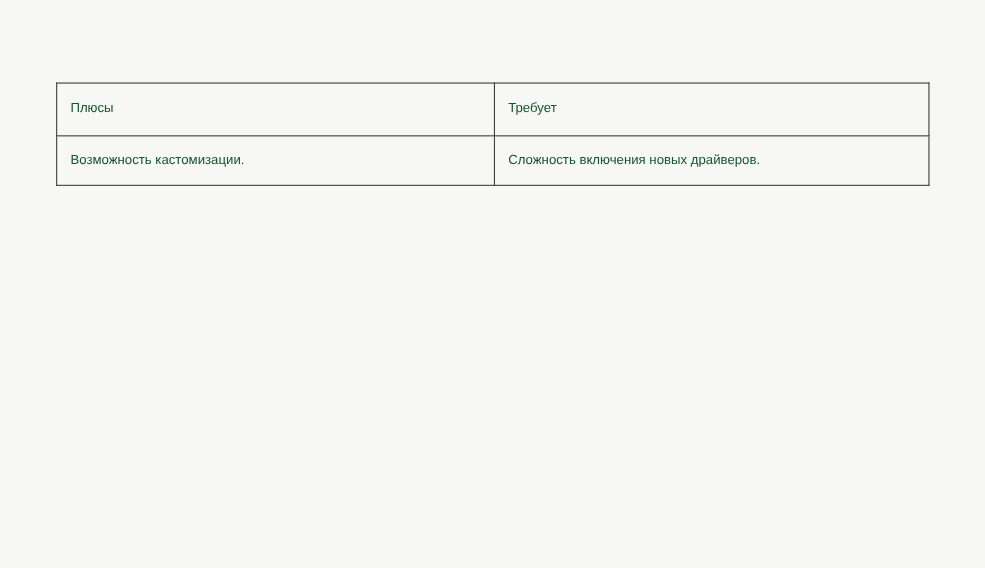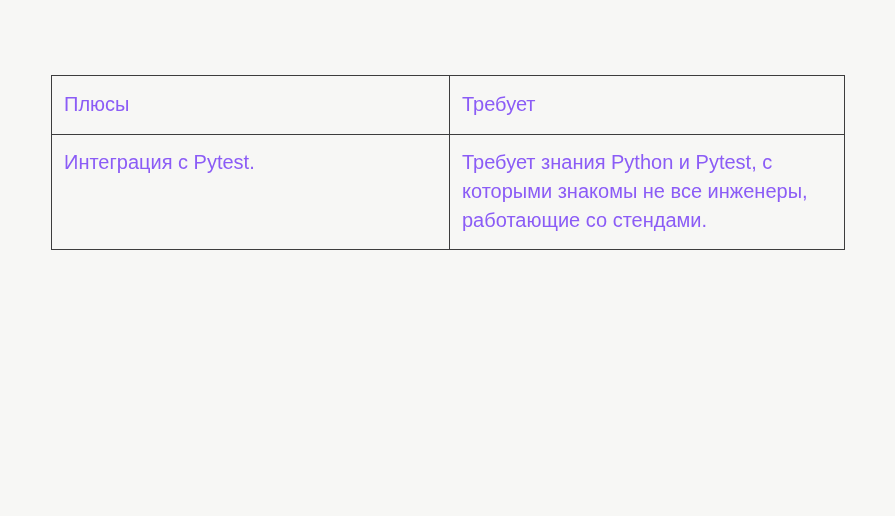--- a/index.html
+++ b/index.html
@@ -33,23 +33,23 @@
   }
   table.pros-cons col.c1 { width: 398px; }
   table.pros-cons col.c2 { width: 395px; }
   table.pros-cons th,
   table.pros-cons td {
     border: 1px solid #3d3d3d;
     padding: 13px 14px 14px 12px;
     vertical-align: top;
     text-align: left;
     font-weight: normal;
-    font-size: 20px;
+    font-size: 12px;
     line-height: 1.45;
-    color: #8b5cf6;
+    color: #14532d;
   }
   table.pros-cons thead th {
     height: 18px;
     padding-top: 14px;
     padding-bottom: 15px;
   }
   .cell-text {
     display: block;
     white-space: pre-line;
   }
@@ -69,24 +69,24 @@
         <tr>
           <th>
             <span class="cell-text">Плюсы</span>
           </th>
           <th>
             <span class="cell-text">Требует</span>
           </th>
         </tr>
       </thead>
       <tbody>
-        <tr class="row-tall">
+        <tr>
           <td>
-            <span class="cell-text">Интеграция с Pytest.</span>
+            <span class="cell-text">Возможность кастомизации.</span>
           </td>
           <td>
-            <span class="cell-text">Требует знания Python и Pytest, с которыми знакомы не все инженеры, работающие со стендами.</span>
+            <span class="cell-text">Сложность включения новых драйверов.</span>
           </td>
         </tr>
       </tbody>
     </table>
   </div>
 </div>
 
 </body></html>

